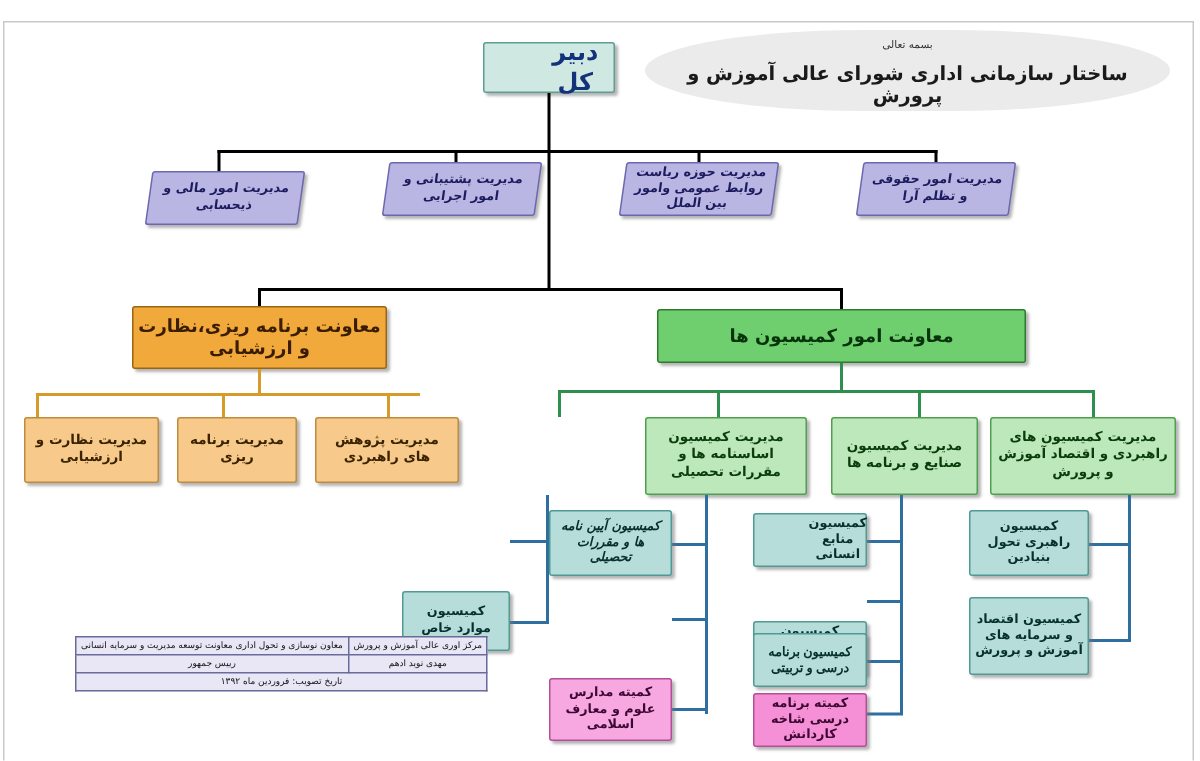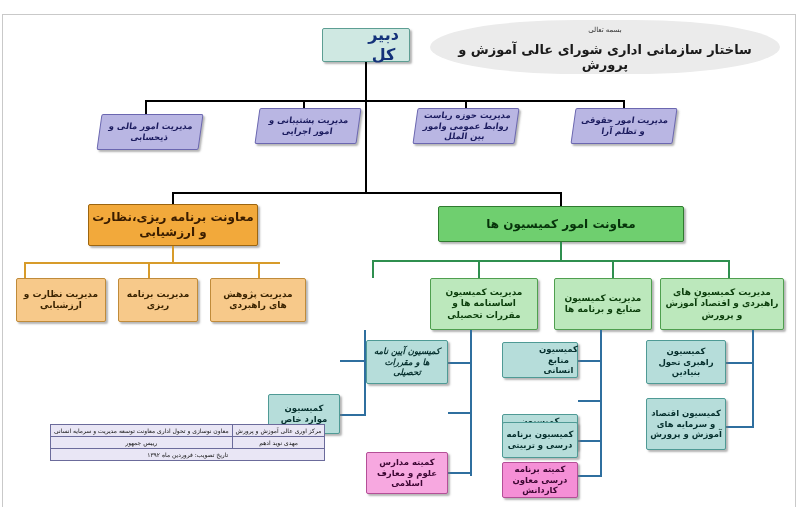--- a/index.html
+++ b/index.html
@@ -128,22 +128,22 @@
   <div class="box t-cyan sh" style="left:646px;top:328px;width:80px;height:44px;">کمیسیون راهبری تحول بنیادین</div>
   <div class="box t-cyan sh" style="left:646px;top:386px;width:80px;height:52px;">کمیسیون اقتصاد و سرمایه های آموزش و پرورش</div>
 
   <div class="line l-blue" style="left:600px;top:318px;width:2px;height:146px;"></div>
   <div class="line l-blue" style="left:578px;top:348px;width:24px;height:2px;"></div>
   <div class="line l-blue" style="left:578px;top:388px;width:24px;height:2px;"></div>
   <div class="line l-blue" style="left:578px;top:428px;width:24px;height:2px;"></div>
   <div class="line l-blue" style="left:578px;top:463px;width:24px;height:2px;"></div>
   <div class="box t-cyan sh" style="left:502px;top:330px;width:76px;height:36px;padding-left:40px;">کمیسیون منابع انسانی</div>
   <div class="box t-cyan sh" style="left:502px;top:370px;width:76px;height:36px;margin-top:32px;">کمیسیون مدیریت آموزشی</div>
-  <div class="box t-cyan sh" style="left:502px;top:410px;width:76px;height:36px;">کمیسیون برنامه درسی و تربیتی</div>
-  <div class="box t-magenta sh" style="left:502px;top:450px;width:76px;height:36px;">کمیته برنامه درسی معاون کاردانش</div>
+  <div class="box t-cyan sh" style="left:502px;top:410px;width:76px;height:36px;font-family:Liberation Serif, serif;">کمیسیون برنامه درسی و تربیتی</div>
+  <div class="box t-magenta sh" style="left:502px;top:450px;width:76px;height:36px;">کمیته برنامه درسی شاخه کاردانش</div>
 
   <div class="line l-blue" style="left:470px;top:318px;width:2px;height:146px;"></div>
   <div class="line l-blue" style="left:448px;top:350px;width:24px;height:2px;"></div>
   <div class="line l-blue" style="left:448px;top:400px;width:24px;height:2px;"></div>
   <div class="line l-blue" style="left:448px;top:460px;width:24px;height:2px;"></div>
   <div class="box t-cyan sh" style="left:366px;top:328px;width:82px;height:44px;font-style:italic;">کمیسیون آیین نامه ها و مقررات تحصیلی</div>
   <div class="box t-pink sh" style="left:366px;top:440px;width:82px;height:42px;">کمیته مدارس علوم و معارف اسلامی</div>
 
   <div class="line l-blue" style="left:364px;top:318px;width:2px;height:86px;"></div>
   <div class="line l-blue" style="left:340px;top:348px;width:24px;height:2px;"></div>

